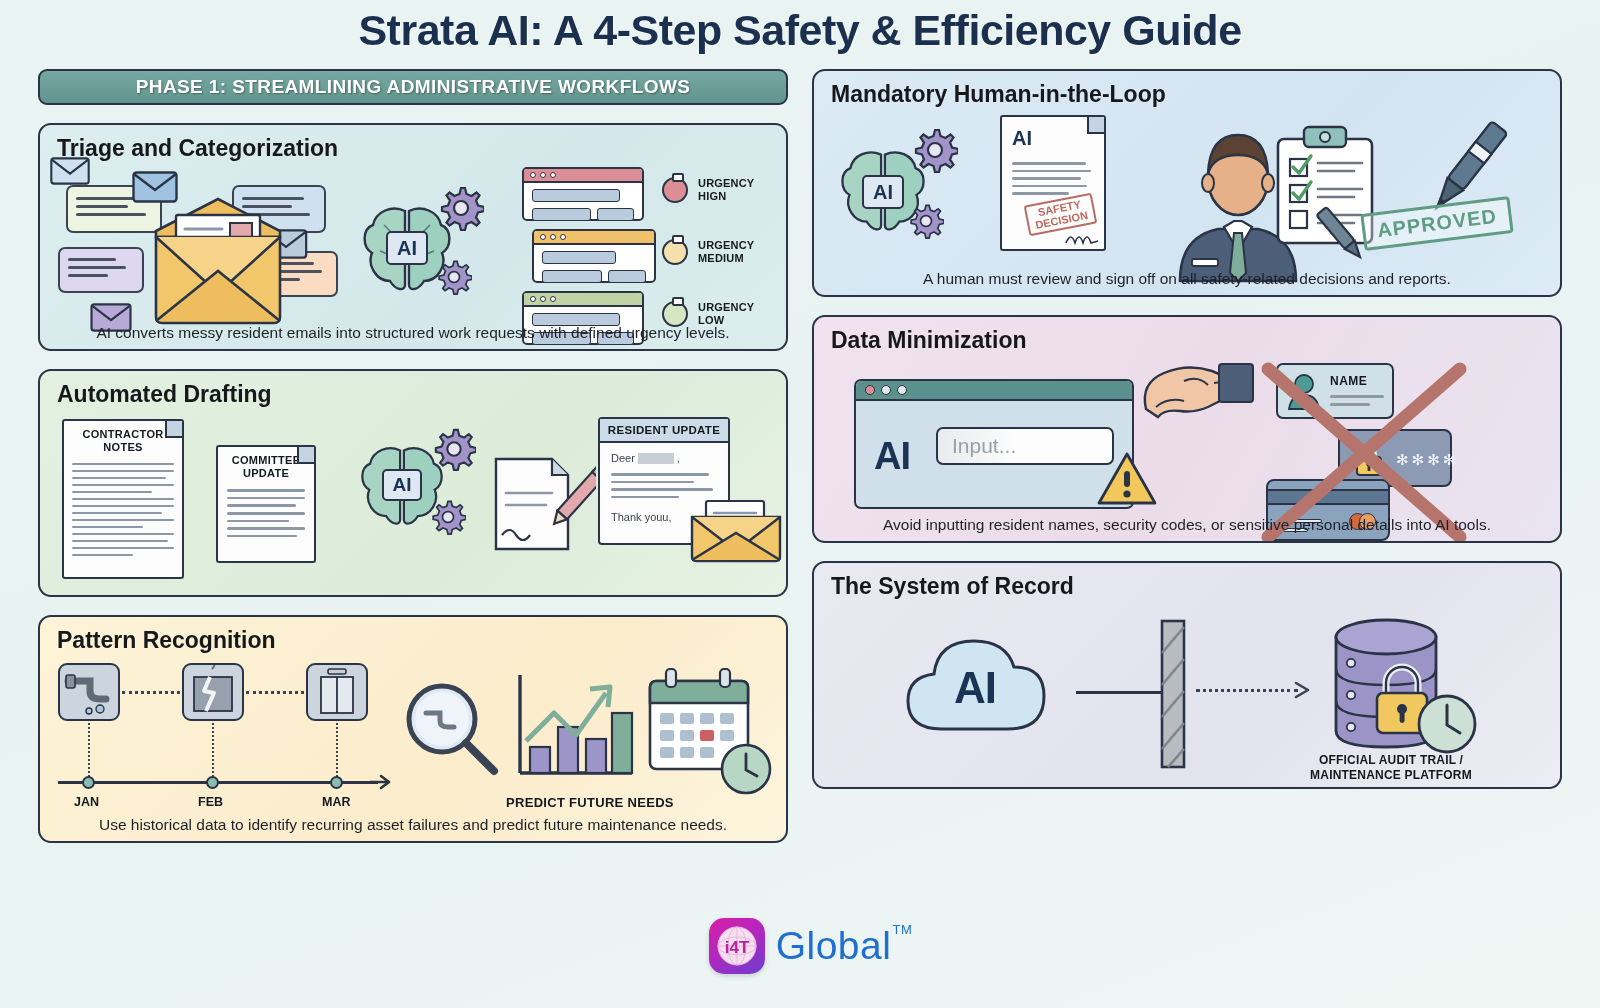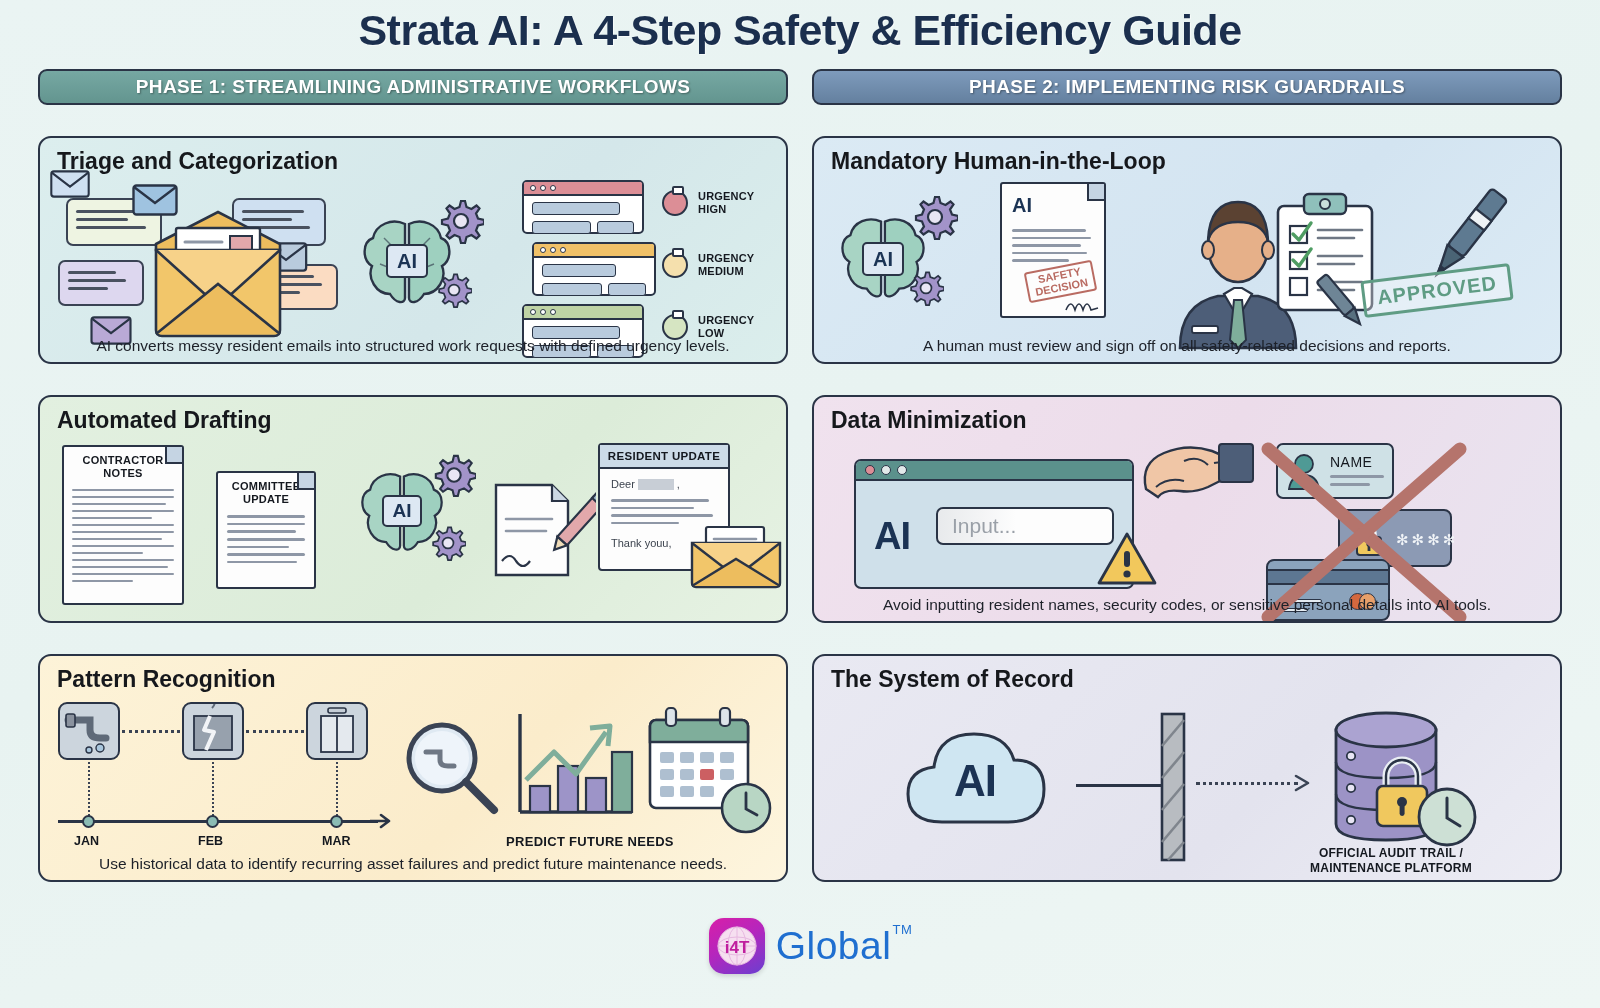--- a/index.html
+++ b/index.html
@@ -21,21 +21,21 @@
     padding-top: 6px;
     text-shadow: 1px 1px 0 rgba(255,255,255,.6);
   }
 
   
   .columns {
     display: flex;
     gap: 24px;
     padding: 14px 38px 0 38px;
   }
-  .column { flex: 1; display: flex; flex-direction: column; gap: 31px; }
+  .column { flex: 1; display: flex; flex-direction: column; gap: 18px; }
 
   .phase-banner {
     height: 36px;
     border-radius: 9px;
     border: 2px solid #2a3446;
     display: flex;
     align-items: center;
     justify-content: center;
     color: #ffffff;
     font-size: 19px;
@@ -536,21 +536,20 @@
         </svg>
 
         <div class="predict-label" style="left:466px;top:140px;">PREDICT FUTURE NEEDS</div>
       </div>
       <div class="card-caption">Use historical data to identify recurring asset failures and predict future maintenance needs.</div>
     </div>
   </div>
 
   <div class="column">
 
-    <div class="phase-banner phase-2">PHASE 2: IMPLEMENTING RISK GUARDRAILS</div>
 
     <div class="card c-hitl">
       <div class="card-title">Mandatory Human-in-the-Loop</div>
       <div class="art">
 
         <svg class="ab" style="left:22px;top:38px;" width="94" height="90" viewBox="0 0 98 94">
           <path d="M47 8 C34 2 18 8 15 22 C4 26 4 44 14 50 C9 62 18 78 32 78 C38 88 47 88 47 82 Z" fill="#a8d4c4" stroke="#2a3446" stroke-width="2.4"></path>
           <path d="M51 8 C64 2 80 8 83 22 C94 26 94 44 84 50 C89 62 80 78 66 78 C60 88 51 88 51 82 Z" fill="#9ed0bf" stroke="#2a3446" stroke-width="2.4"></path>
         </svg>
         <div class="brain-ai" style="left:48px;top:66px;width:42px;height:34px;font-size:20px;">AI</div>
@@ -660,21 +659,21 @@
           <path d="M48 20 q14 -6 24 4" fill="none" stroke="#2a3446" stroke-width="2"></path>
           <path d="M78 22 q10 -2 14 6" fill="none" stroke="#2a3446" stroke-width="2"></path>
         </svg>
         <div class="ab" style="left:404px;top:8px;width:36px;height:40px;background:#4d5e78;border:2.4px solid #2a3446;border-radius:4px;"></div>
 
         <div style="position:absolute;left:462px;top:8px;width:118px;height:56px;background:#cfe1e6;border:2.6px solid #2a3446;border-radius:7px;">
           <svg style="position:absolute;left:9px;top:8px;" width="34" height="38" viewBox="0 0 34 38">
             <circle cx="17" cy="11" r="9" fill="#4f9a95" stroke="#2a3446" stroke-width="1.8"></circle>
             <path d="M2 36 q2 -14 15 -14 q13 0 15 14 z" fill="#4f9a95" stroke="#2a3446" stroke-width="1.8"></path>
           </svg>
-          <div style="position:absolute;left:52px;top:9px;font-size:14px;font-weight:normal;color:#14181f;letter-spacing:.5px;">NAME</div>
+          <div style="position:absolute;left:52px;top:9px;font-size:12px;font-weight:bold;color:#14181f;letter-spacing:.5px;">NAME</div>
           <div style="position:absolute;left:52px;top:30px;">
             <i style="display:block;height:3px;width:54px;background:#8e97a6;margin-bottom:5px;border-radius:2px;"></i>
             <i style="display:block;height:3px;width:40px;background:#8e97a6;border-radius:2px;"></i>
           </div>
         </div>
 
         <div style="position:absolute;left:524px;top:74px;width:114px;height:58px;background:#8c9ab4;border:2.6px solid #2a3446;border-radius:8px;">
           <svg style="position:absolute;left:12px;top:12px;" width="34" height="34" viewBox="0 0 34 34">
             <rect x="5" y="14" width="24" height="18" rx="3" fill="#f0c85e" stroke="#2a3446" stroke-width="2"></rect>
             <path d="M11 14 v-4 a6 6 0 0 1 12 0 v4" fill="none" stroke="#f5f7f9" stroke-width="3.4"></path>

